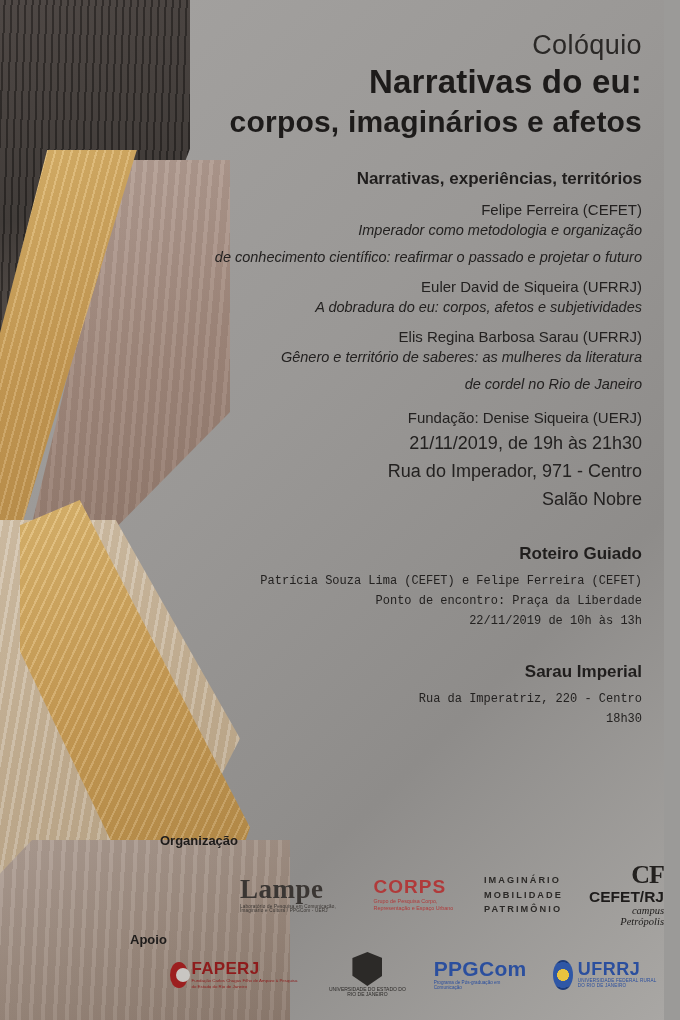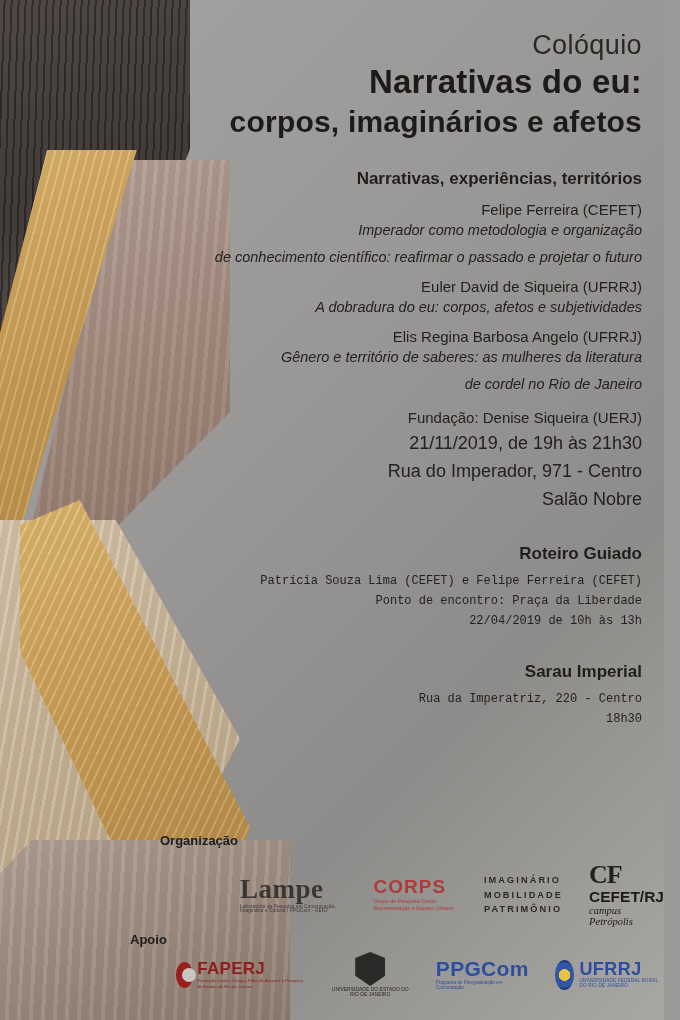--- a/index.html
+++ b/index.html
@@ -172,21 +172,21 @@
   .org-label { left: 160px; top: 833px; }
   .apoio-label { left: 130px; top: 932px; }
 
   .logos-row {
     position: absolute;
     display: flex;
     align-items: center;
     gap: 26px;
   }
   .row-org { left: 240px; top: 862px; }
-  .row-apoio { left: 176px; top: 952px; }
+  .row-apoio { left: 170px; top: 952px; }
 
   .logo { color: #1f1d1c; line-height: 1.05; }
 
   .logo-lampe .main {
     font-family: "Liberation Serif", serif;
     font-size: 27px;
     font-weight: 700;
     color: #3a3633;
     letter-spacing: .5px;
   }
@@ -209,21 +209,21 @@
     margin-top: 1px;
   }
   .logo-imag div {
     font-size: 9.2px;
     font-weight: 700;
     letter-spacing: 2.1px;
     color: #2b2927;
     line-height: 1.55;
   }
   .logo-cefet {
-    text-align: left;
+    text-align: right;
   }
   .logo-cefet .mark {
     font-family: "Liberation Serif", serif;
     font-size: 26px;
     font-weight: 700;
     color: #23211f;
     line-height: 1;
     letter-spacing: -1px;
   }
   .logo-cefet .name {
@@ -342,35 +342,35 @@
       <div class="talk">Imperador como metodologia e organização</div>
       <div class="talk">de conhecimento científico: reafirmar o passado e projetar o futuro</div>
     </div>
 
     <div>
       <div class="speaker">Euler David de Siqueira (UFRRJ)</div>
       <div class="talk">A dobradura do eu: corpos, afetos e subjetividades</div>
     </div>
 
     <div>
-      <div class="speaker">Elis Regina Barbosa Angelo (UFRRJ)</div>
+      <div class="speaker">Elis Regina Barbosa Sarau (UFRRJ)</div>
       <div class="talk">Gênero e território de saberes: as mulheres da literatura</div>
       <div class="talk">de cordel no Rio de Janeiro</div>
     </div>
 
     <div class="mediation">Fundação: Denise Siqueira (UERJ)</div>
 
     <div class="info">21/11/2019, de 19h às 21h30</div>
     <div class="info">Rua do Imperador, 971 - Centro</div>
     <div class="info">Salão Nobre</div>
 
     <div class="block-head">Roteiro Guiado</div>
     <div class="line">Patrícia Souza Lima (CEFET) e Felipe Ferreira (CEFET)</div>
     <div class="line">Ponto de encontro: Praça da Liberdade</div>
-    <div class="line">22/04/2019 de 10h às 13h</div>
+    <div class="line">22/11/2019 de 10h às 13h</div>
 
     <div class="block-head">Sarau Imperial</div>
     <div class="line">Rua da Imperatriz, 220 - Centro</div>
     <div class="line">18h30</div>
   </div>
 
   <div class="org-label">Organização</div>
   <div class="apoio-label">Apoio</div>
 
   <div class="logos-row row-org">

